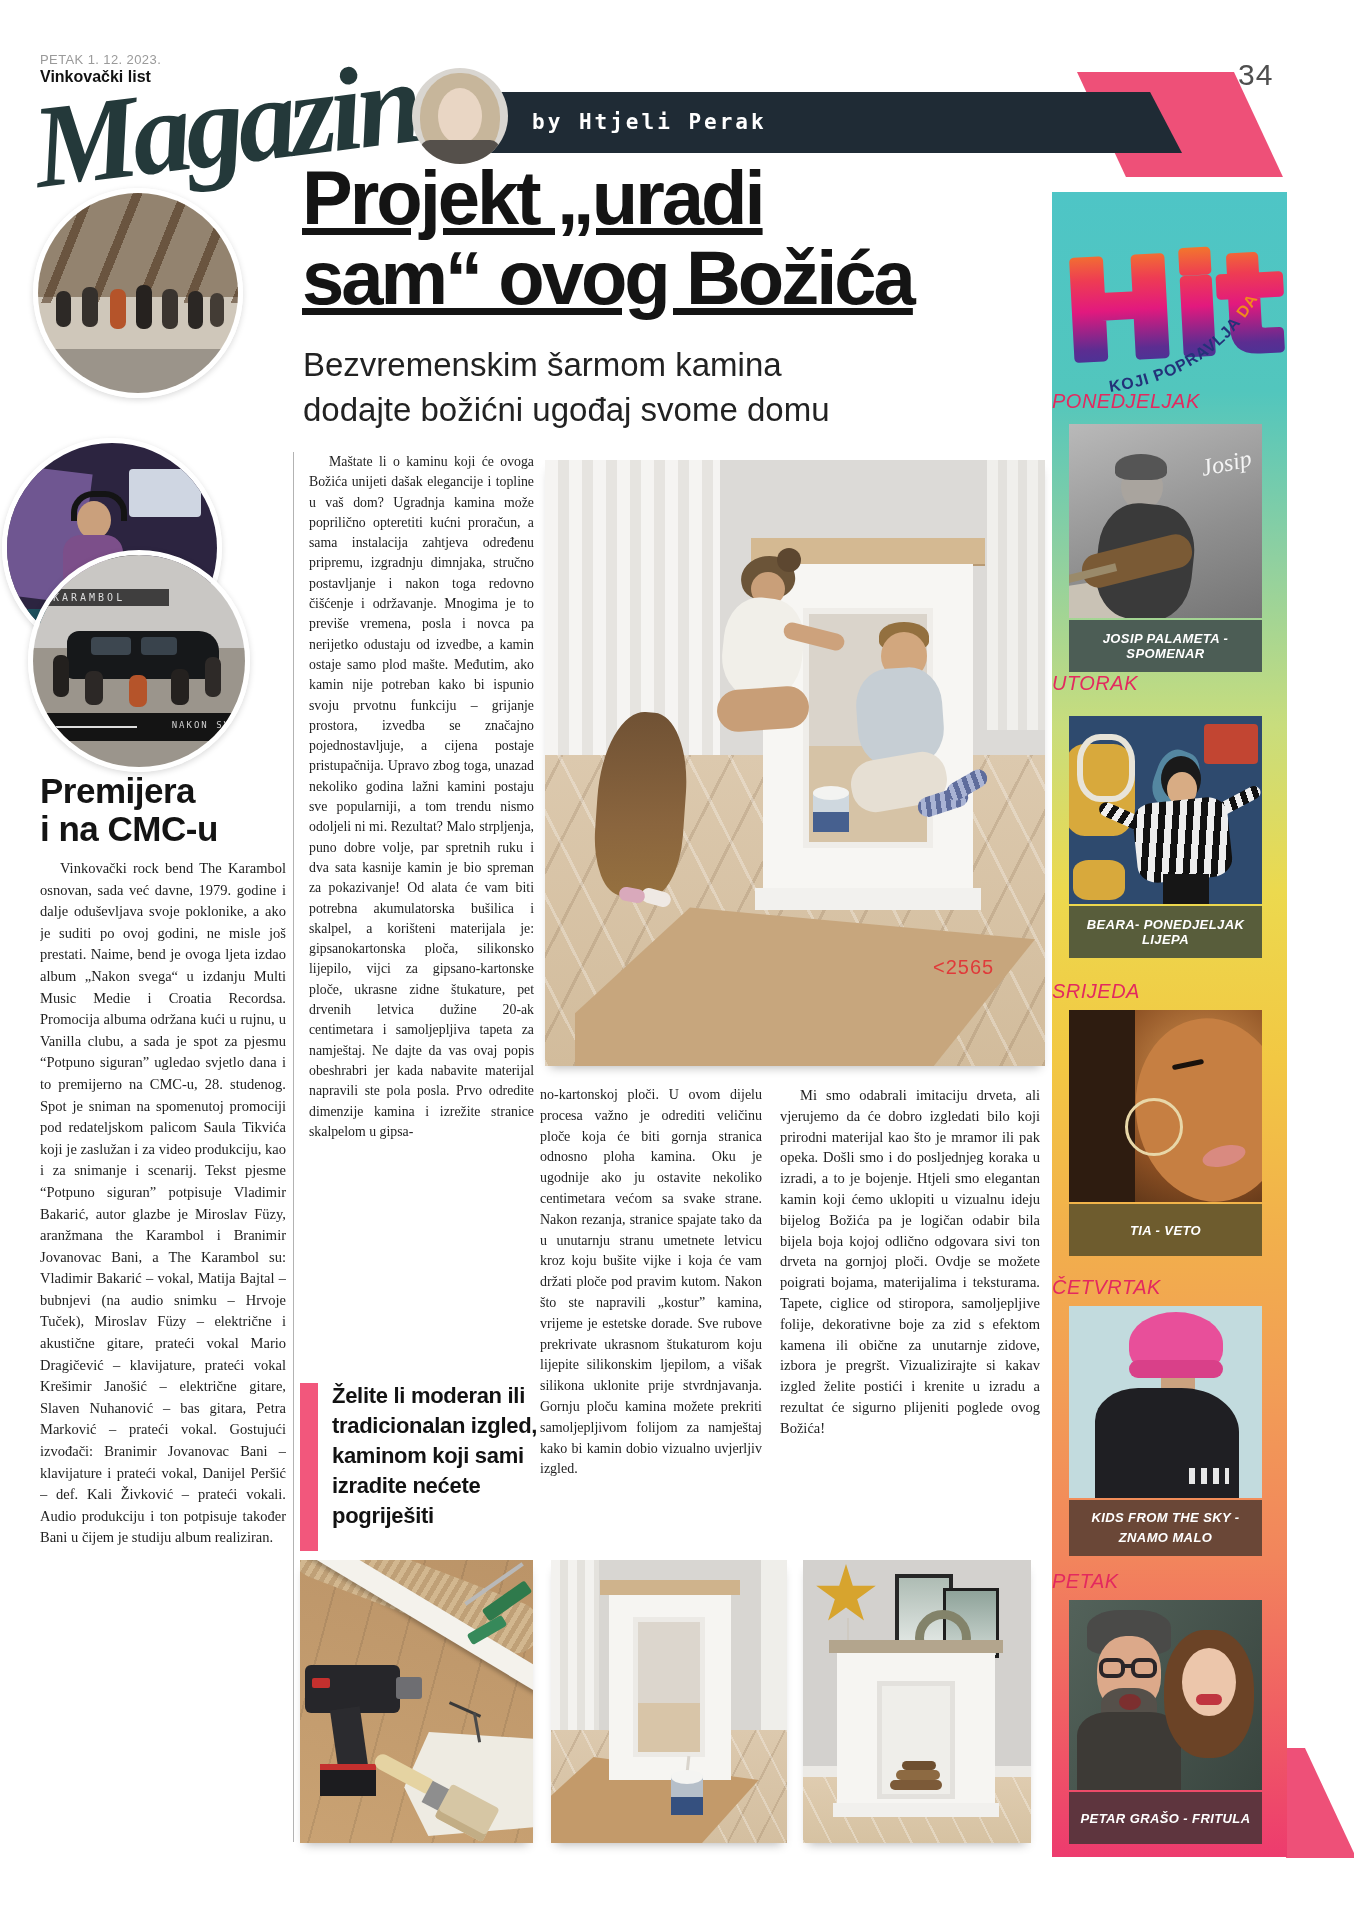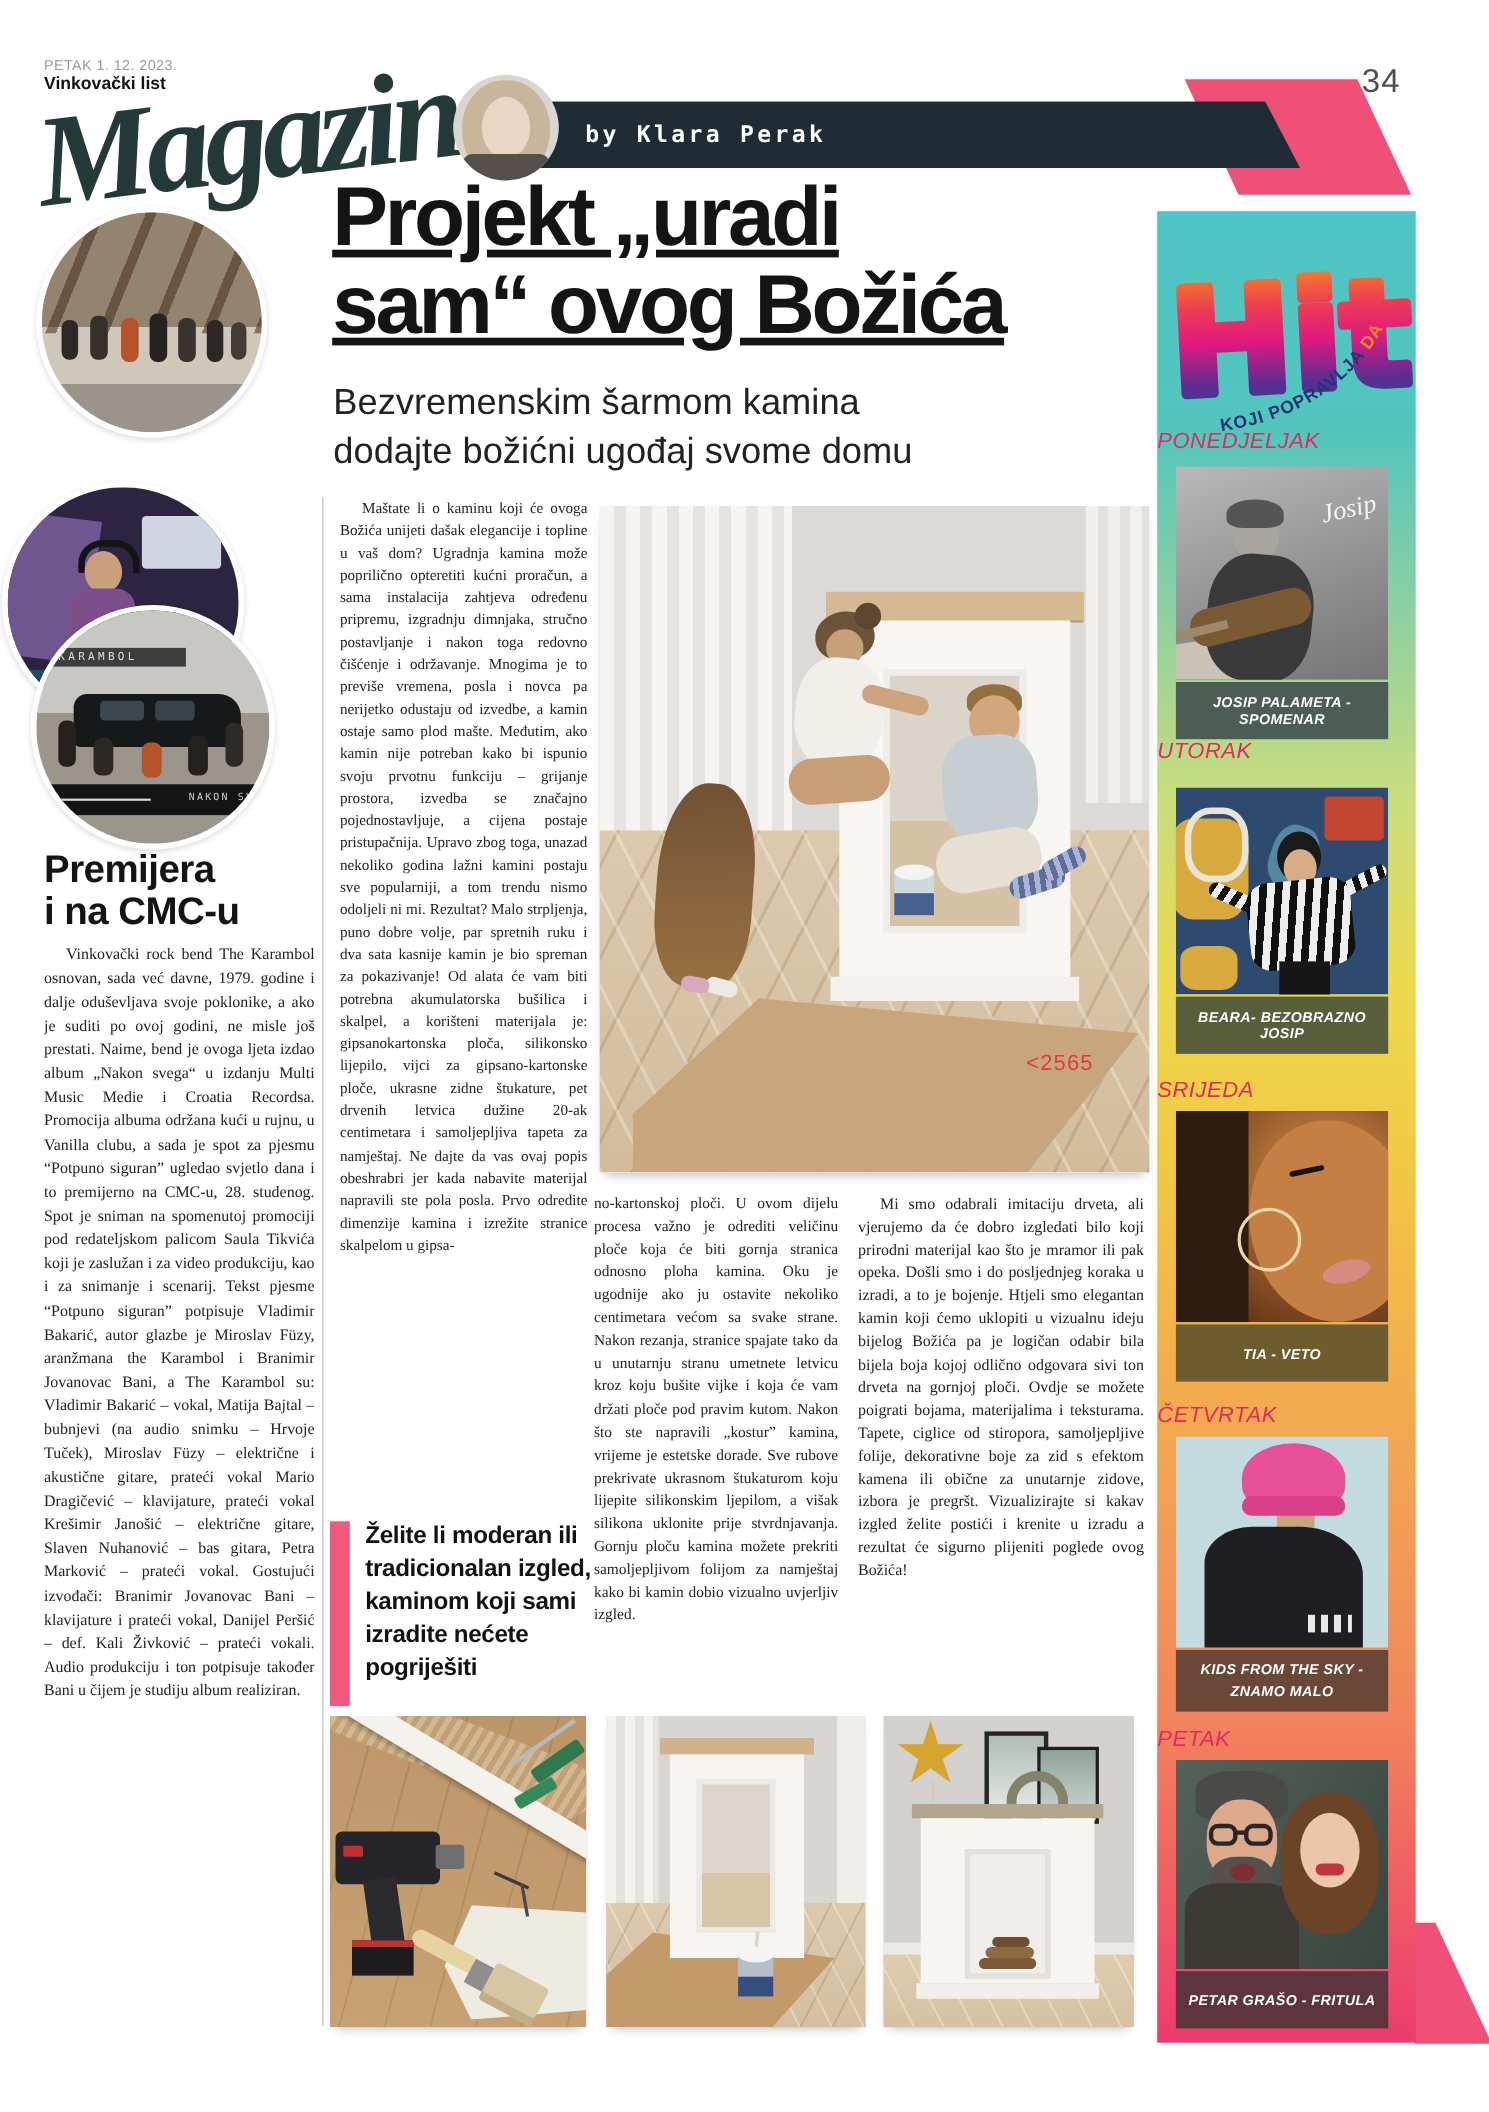--- a/index.html
+++ b/index.html
@@ -46,21 +46,21 @@
 
   <div class="abs dateline" style="left:40px;top:52px;">PETAK 1. 12. 2023.</div>
   <div class="abs pub" style="left:40px;top:68px;">Vinkovački list</div>
 
   <svg class="abs" style="left:26px;top:34px;" width="432" height="172" viewBox="0 0 432 172">
     <text x="6" y="128" font-family="Liberation Serif, serif" font-style="italic" font-weight="bold" font-size="118" letter-spacing="-6" fill="#24393a" transform="rotate(-7 216 86)">Magazin</text>
   </svg>
 
   <div class="abs pink-shape" style="left:1077px;top:72px;width:157px;height:105px;z-index:1;"></div>
   <div class="abs byline-bar" style="left:488px;top:92px;width:694px;height:61px;z-index:2;">
-    <div class="byline-text">by Klara Perak</div>
+    <div class="byline-text">by Htjeli Perak</div>
   </div>
   <div class="abs" style="left:412px;top:68px;width:96px;height:96px;border-radius:50%;overflow:hidden;background:#d9d6d1;z-index:3;">
     <div class="scene" style="left:8px;top:5px;width:80px;height:90px;background:#c7b69b;border-radius:48%;"></div>
     <div class="scene" style="left:26px;top:20px;width:44px;height:56px;background:#e9d6c4;border-radius:50%;"></div>
     <div class="scene" style="left:8px;top:72px;width:80px;height:26px;background:#55504b;border-radius:10px;"></div>
   </div>
   <div class="abs pagenum" style="left:1238px;top:58px;">34</div>
 
   <div class="abs circle" style="left:33px;top:188px;width:200px;height:200px;z-index:1;">
     <div class="scene" style="inset:0;background:linear-gradient(#93836f 0 52%,#cfc7ba 52% 78%,#9b948a 78%);"></div>
@@ -276,21 +276,21 @@
       <div class="scene" style="right:4px;top:8px;width:54px;height:40px;background:#c24532;border-radius:4px;"></div>
       <div class="scene" style="left:86px;top:34px;width:42px;height:58px;background:#7ac3d3;opacity:.5;transform:rotate(20deg);border-radius:40%;"></div>
       <div class="scene" style="left:4px;bottom:4px;width:52px;height:40px;background:#d8a93c;border-radius:30%;"></div>
       <div class="scene" style="left:92px;top:40px;width:40px;height:46px;background:#1a1a1a;border-radius:50%;"></div>
       <div class="scene" style="left:98px;top:56px;width:30px;height:34px;background:#d8ac84;border-radius:50%;"></div>
       <div class="scene" style="left:28px;top:96px;width:62px;height:14px;background:repeating-linear-gradient(100deg,#111 0 6px,#eee 6px 12px);border-radius:8px;transform:rotate(24deg);"></div>
       <div class="scene" style="left:138px;top:80px;width:56px;height:13px;background:repeating-linear-gradient(100deg,#111 0 6px,#eee 6px 12px);border-radius:8px;transform:rotate(-28deg);"></div>
       <div class="scene" style="left:66px;top:84px;width:95px;height:80px;background:repeating-linear-gradient(100deg,#111 0 7px,#eee 7px 14px);border-radius:22%;transform:rotate(-6deg);"></div>
       <div class="scene" style="left:94px;top:158px;width:46px;height:32px;background:#161616;"></div>
     </div>
-    <div class="scene caption-bar" style="top:714px;height:52px;background:#585d3b;">BEARA- BEZOBRAZNO JOSIP</div>
+    <div class="scene caption-bar" style="top:714px;height:52px;background:#585d3b;">BEARA- PONEDJELJAK LIJEPA</div>
 
     <div class="scene day-label" style="top:788px;">SRIJEDA</div>
     <div class="sb-photo" style="top:818px;height:192px;">
       <div class="scene" style="inset:0;background:radial-gradient(circle at 70% 35%,#d99a55,#8a4e22 55%,#3c2412 100%);"></div>
       <div class="scene" style="left:0;top:0;width:66px;height:192px;background:#2e1c10;"></div>
       <div class="scene" style="right:-24px;top:8px;width:150px;height:184px;background:#c67f42;border-radius:50%;transform:rotate(-8deg);"></div>
       <div class="scene" style="right:58px;top:52px;width:32px;height:5px;background:#1a120c;transform:rotate(-12deg);border-radius:3px;"></div>
       <div class="scene" style="left:56px;top:88px;width:58px;height:58px;border:3px solid #e8d7a8;border-radius:50%;box-sizing:border-box;"></div>
       <div class="scene" style="right:16px;bottom:36px;width:44px;height:20px;background:#d98a80;border-radius:50%;transform:rotate(-14deg);"></div>
     </div>

